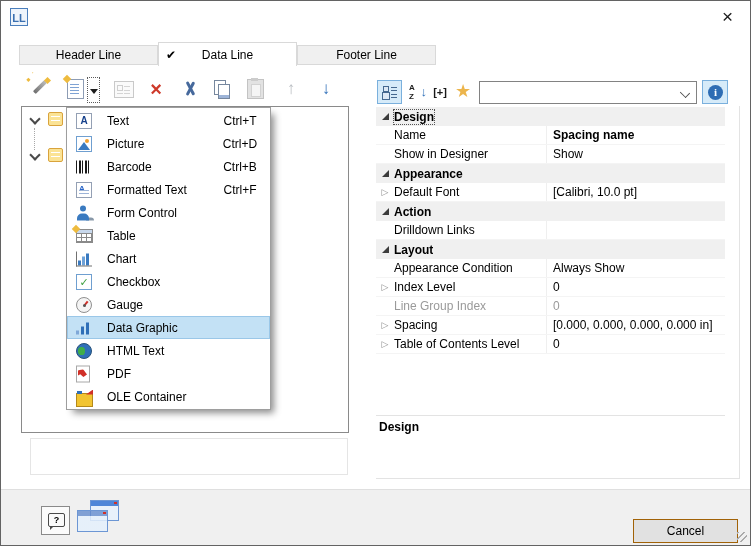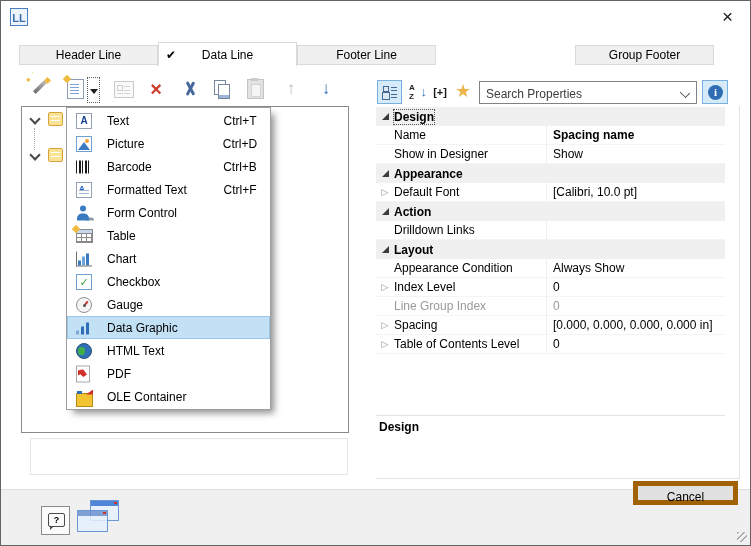--- a/index.html
+++ b/index.html
@@ -149,21 +149,21 @@
   .help-btn{left:40px;top:505px;width:29px;height:29px;border:1px solid #8a8a8a;background:#fbfbfb;box-sizing:border-box;}
   .help-bubble{position:absolute;left:6px;top:6px;width:15px;height:12px;border:1px solid #4a4a4a;border-radius:2px;font-size:9px;font-weight:bold;text-align:center;line-height:12px;}
   .help-bubble::after{content:"";position:absolute;left:1px;bottom:-4px;width:0;height:0;border-top:4px solid #4a4a4a;border-right:4px solid transparent;}
   .cascade{left:76px;top:499px;width:44px;height:40px;}
   .win-back{position:absolute;left:13px;top:0;width:27px;height:19px;border:1px solid #6c96d4;background:linear-gradient(#4f86d8 0 5px,#e8f1fb 5px);}
   .win-back::after{content:"";position:absolute;right:1px;top:1px;width:3px;height:2px;background:#d03028;}
   .win-front{position:absolute;left:0;top:10px;width:29px;height:20px;border:1px solid #6c96d4;background:linear-gradient(rgba(100,140,205,.8) 0 5px,rgba(228,240,252,.85) 5px);}
   .win-front::after{content:"";position:absolute;right:1px;top:1px;width:3px;height:2px;background:#d03028;}
   .btn{box-sizing:border-box;text-align:center;line-height:20px;background:#e1e1e1;}
   .btn-ok{left:512px;top:509px;width:105px;height:24px;border:2px solid #0078d7;}
-  .btn-cancel{left:632px;top:480px;width:105px;height:24px;border:5px solid #a16207;line-height:22px;}
+  .btn-cancel{left:632px;top:518px;width:105px;height:24px;border:1px solid #a16207;line-height:22px;}
   .grip{right:3px;bottom:3px;width:10px;height:10px;background:repeating-linear-gradient(135deg,#ababab 0 1.5px,transparent 1.5px 4.5px);}
 </style>
 </head>
 <body>
 
 <div class="dialog">
 
   <div class="abs titlebar">
     <div class="abs app-logo">LL</div>
     <div class="abs btn-close">×</div>
@@ -171,23 +171,20 @@
 
   <div class="abs tab" style="left:18px">
     <span>Header Line</span>
   </div>
   <div class="abs tab active" style="left:157px">
     <span class="check">✔</span>
     <span>Data Line</span>
   </div>
   <div class="abs tab" style="left:296px">
     <span>Footer Line</span>
-  </div>
-  <div class="abs tab" style="left:574px">
-    <span>Group Footer</span>
   </div>
 
   <span class="abs tbtn" style="left:28px"><span class="ic i-wand"></span></span>
   <span class="abs tbtn" style="left:66px;top:78px"><span class="ic i-newpage"></span></span>
   <span class="abs caret-btn">
       <i></i>
     </span>
   <span class="abs tbtn" style="left:113px;top:80px"><span class="ic i-fields"></span></span>
   <span class="abs tbtn" style="left:145px;top:77px"><span class="ic i-delete">×</span></span>
   <span class="abs tbtn" style="left:179px;top:77px"><span class="ic i-cut"></span></span>
@@ -276,21 +273,20 @@
       <span class="mi-label">OLE Container</span>
       <span class="mi-short"></span>
     </div>
   </div>
 
   <span class="abs rbtn hl" style="left:376px;top:79px;width:25px;height:24px"><span class="ic i-categorized"></span></span>
   <span class="abs" style="left:407px;top:80px"><span class="ic i-sortaz"></span></span>
   <span class="abs" style="left:429px;top:82px"><span class="ic i-brackets"></span></span>
   <span class="abs" style="left:452px;top:79px"><span class="ic i-star"></span></span>
   <div class="abs search-combo">
-    <input type="text" placeholder="Search Properties" style="">
     <span class="combo-chevron"></span>
   </div>
   <span class="abs rbtn hl" style="left:701px;top:79px;width:26px;height:24px"><span class="ic i-info"></span></span>
 
   <div class="abs pgrid">
     <div class="pg-row cat">
       <span class="pg-glyph">
           <span class="cat-arrow"></span>
         </span>
       <span class="pg-label focus-dotted">Design</span>

